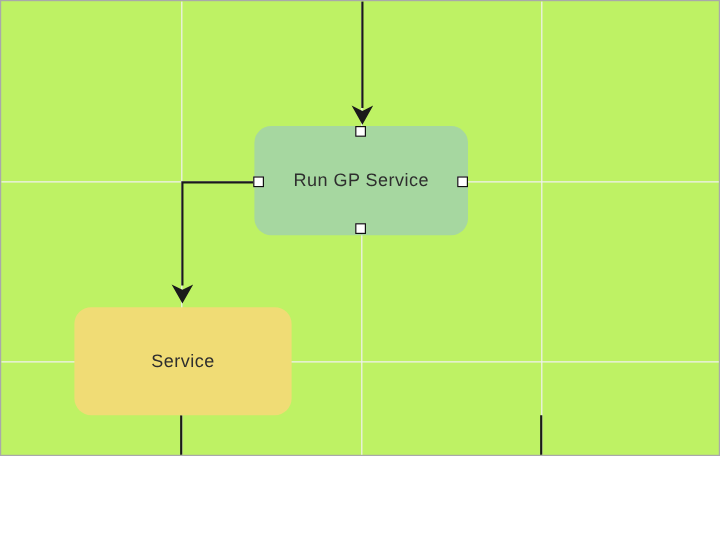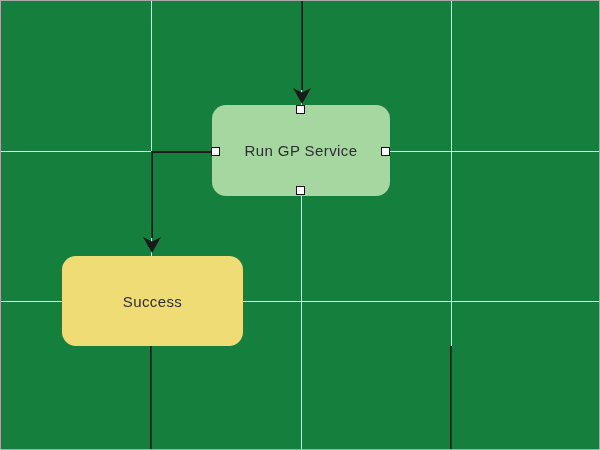--- a/index.html
+++ b/index.html
@@ -4,23 +4,23 @@
 <style>
   html, body {
     margin: 0;
     padding: 0;
     background: #ffffff;
     font-family: "Liberation Sans", sans-serif;
   }
   .canvas {
     position: relative;
     width: 600px;
-    height: 450px;
+    height: 380px;
     box-sizing: border-box;
-    background: #15803d;
+    background: #bef264;
     border: 1px solid #a9a9a9;
     overflow: hidden;
   }
   .wire-layer {
     position: absolute;
     left: 0;
     top: 0;
     width: 600px;
     height: 450px;
   }
@@ -82,21 +82,21 @@
       <path d="M301 103 L292 87 L301 91.5 L310 87 Z"></path>
       <path d="M151 252 L142 236 L151 240.5 L160 236 Z"></path>
     </g>
   </svg>
 
   <div class="node node-run-gp" style="background-color: rgb(166, 215, 160);">
     <span class="node-label">Run GP Service</span>
   </div>
 
   <div class="node node-success" style="background-color: rgb(240, 220, 117);">
-    <span class="node-label">Success</span>
+    <span class="node-label">Service</span>
   </div>
 
 
   <div class="port port-top"></div>
   <div class="port port-left"></div>
   <div class="port port-right"></div>
   <div class="port port-bottom"></div>
 
 </div>
 

